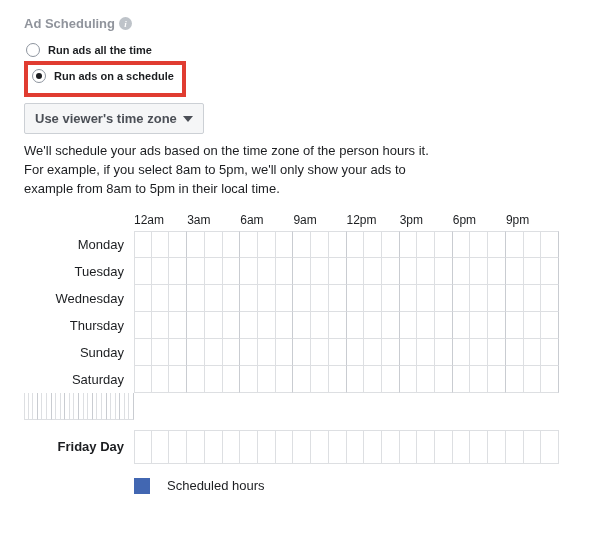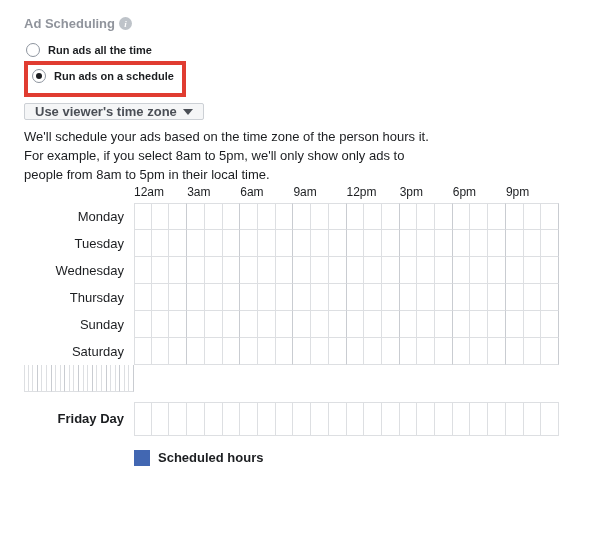--- a/index.html
+++ b/index.html
@@ -35,31 +35,31 @@
   }
   .radio .dot { width:6px; height:6px; border-radius:50%; background:#1c1e21; display:none; }
   .radio.selected .dot { display:block; }
   .highlight-box {
     border: 4px solid #e03c31; padding: 2px 6px 8px 2px;
     display:inline-flex; margin-top:2px; margin-bottom:4px;
   }
   .dropdown {
     display:inline-flex; align-items:center; gap:6px;
     border:1px solid #ccd0d5; background:#f5f6f7; border-radius:2px;
-    padding: 0 10px; font-size:13px; font-weight:600; color:#4b4f56;
+    padding: 7px 10px; font-size:13px; font-weight:600; color:#4b4f56;
     margin-top:2px; margin-bottom:8px; cursor:pointer;
   }
   .caret-down {
     width:0; height:0; border-left:5px solid transparent;
     border-right:5px solid transparent; border-top:6px solid #4b4f56;
   }
   .explain { font-size:13px; color:#1c1e21; line-height:1.45; max-width: 410px; }
 
   
-  .sched { }
+  .sched { margin-top: 14px; }
   .hours-header {
     display:grid;
     grid-template-columns: 110px repeat(8, 1fr);
     font-size:12px; color:#1c1e21;
     padding-bottom: 4px;
     width: 535px;
   }
   .hours-header > div { text-align:left; }
   .day-grid { width: 535px; }
   .day-row {
@@ -91,23 +91,23 @@
   .every-label { text-align:right; padding-right:10px; font-size:13px; font-weight:700; }
   .ecells { display:grid; grid-template-columns: repeat(24, 1fr); height:100%; }
   .ecells .ecell {
     border: 1px solid #dddfe2;
     border-left: none;
     background:#fff;
   }
   .ecells .ecell:first-child { border-left:1px solid #dddfe2; }
 
   .legend {
-    display:flex; align-items:center; gap:8px;
+    display:flex; align-items:center; gap:17px;
     margin-top: 14px; margin-left: 110px;
-    font-size:13px; color:#1c1e21;font-weight:bold;
+    font-size:13px; color:#1c1e21;
   }
   .legend .swatch { width:16px; height:16px; background:#4267b2; }
 </style>
 </head>
 <body>
 
 <div class="wrap">
 
   <div class="top-row">
     <div class="section-label">
@@ -133,21 +133,21 @@
 
       <div>
         <div class="dropdown">
           <span>Use viewer's time zone</span>
           <span class="caret-down"></span>
         </div>
       </div>
 
       <div class="explain">
         <div>We'll schedule your ads based on the time zone of the person hours it.</div>
-        <div>For example, if you select 8am to 5pm, we'll only show only ads to people from 8am to 5pm in their local time.</div>
+        <div>For example, if you select 8am to 5pm, we'll only show your ads to example from 8am to 5pm in their local time.</div>
       </div>
 
     </div>
   </div>
 
   <div class="sched">
 
     <div class="hours-header">
       <div></div>
       <div>12am</div>

